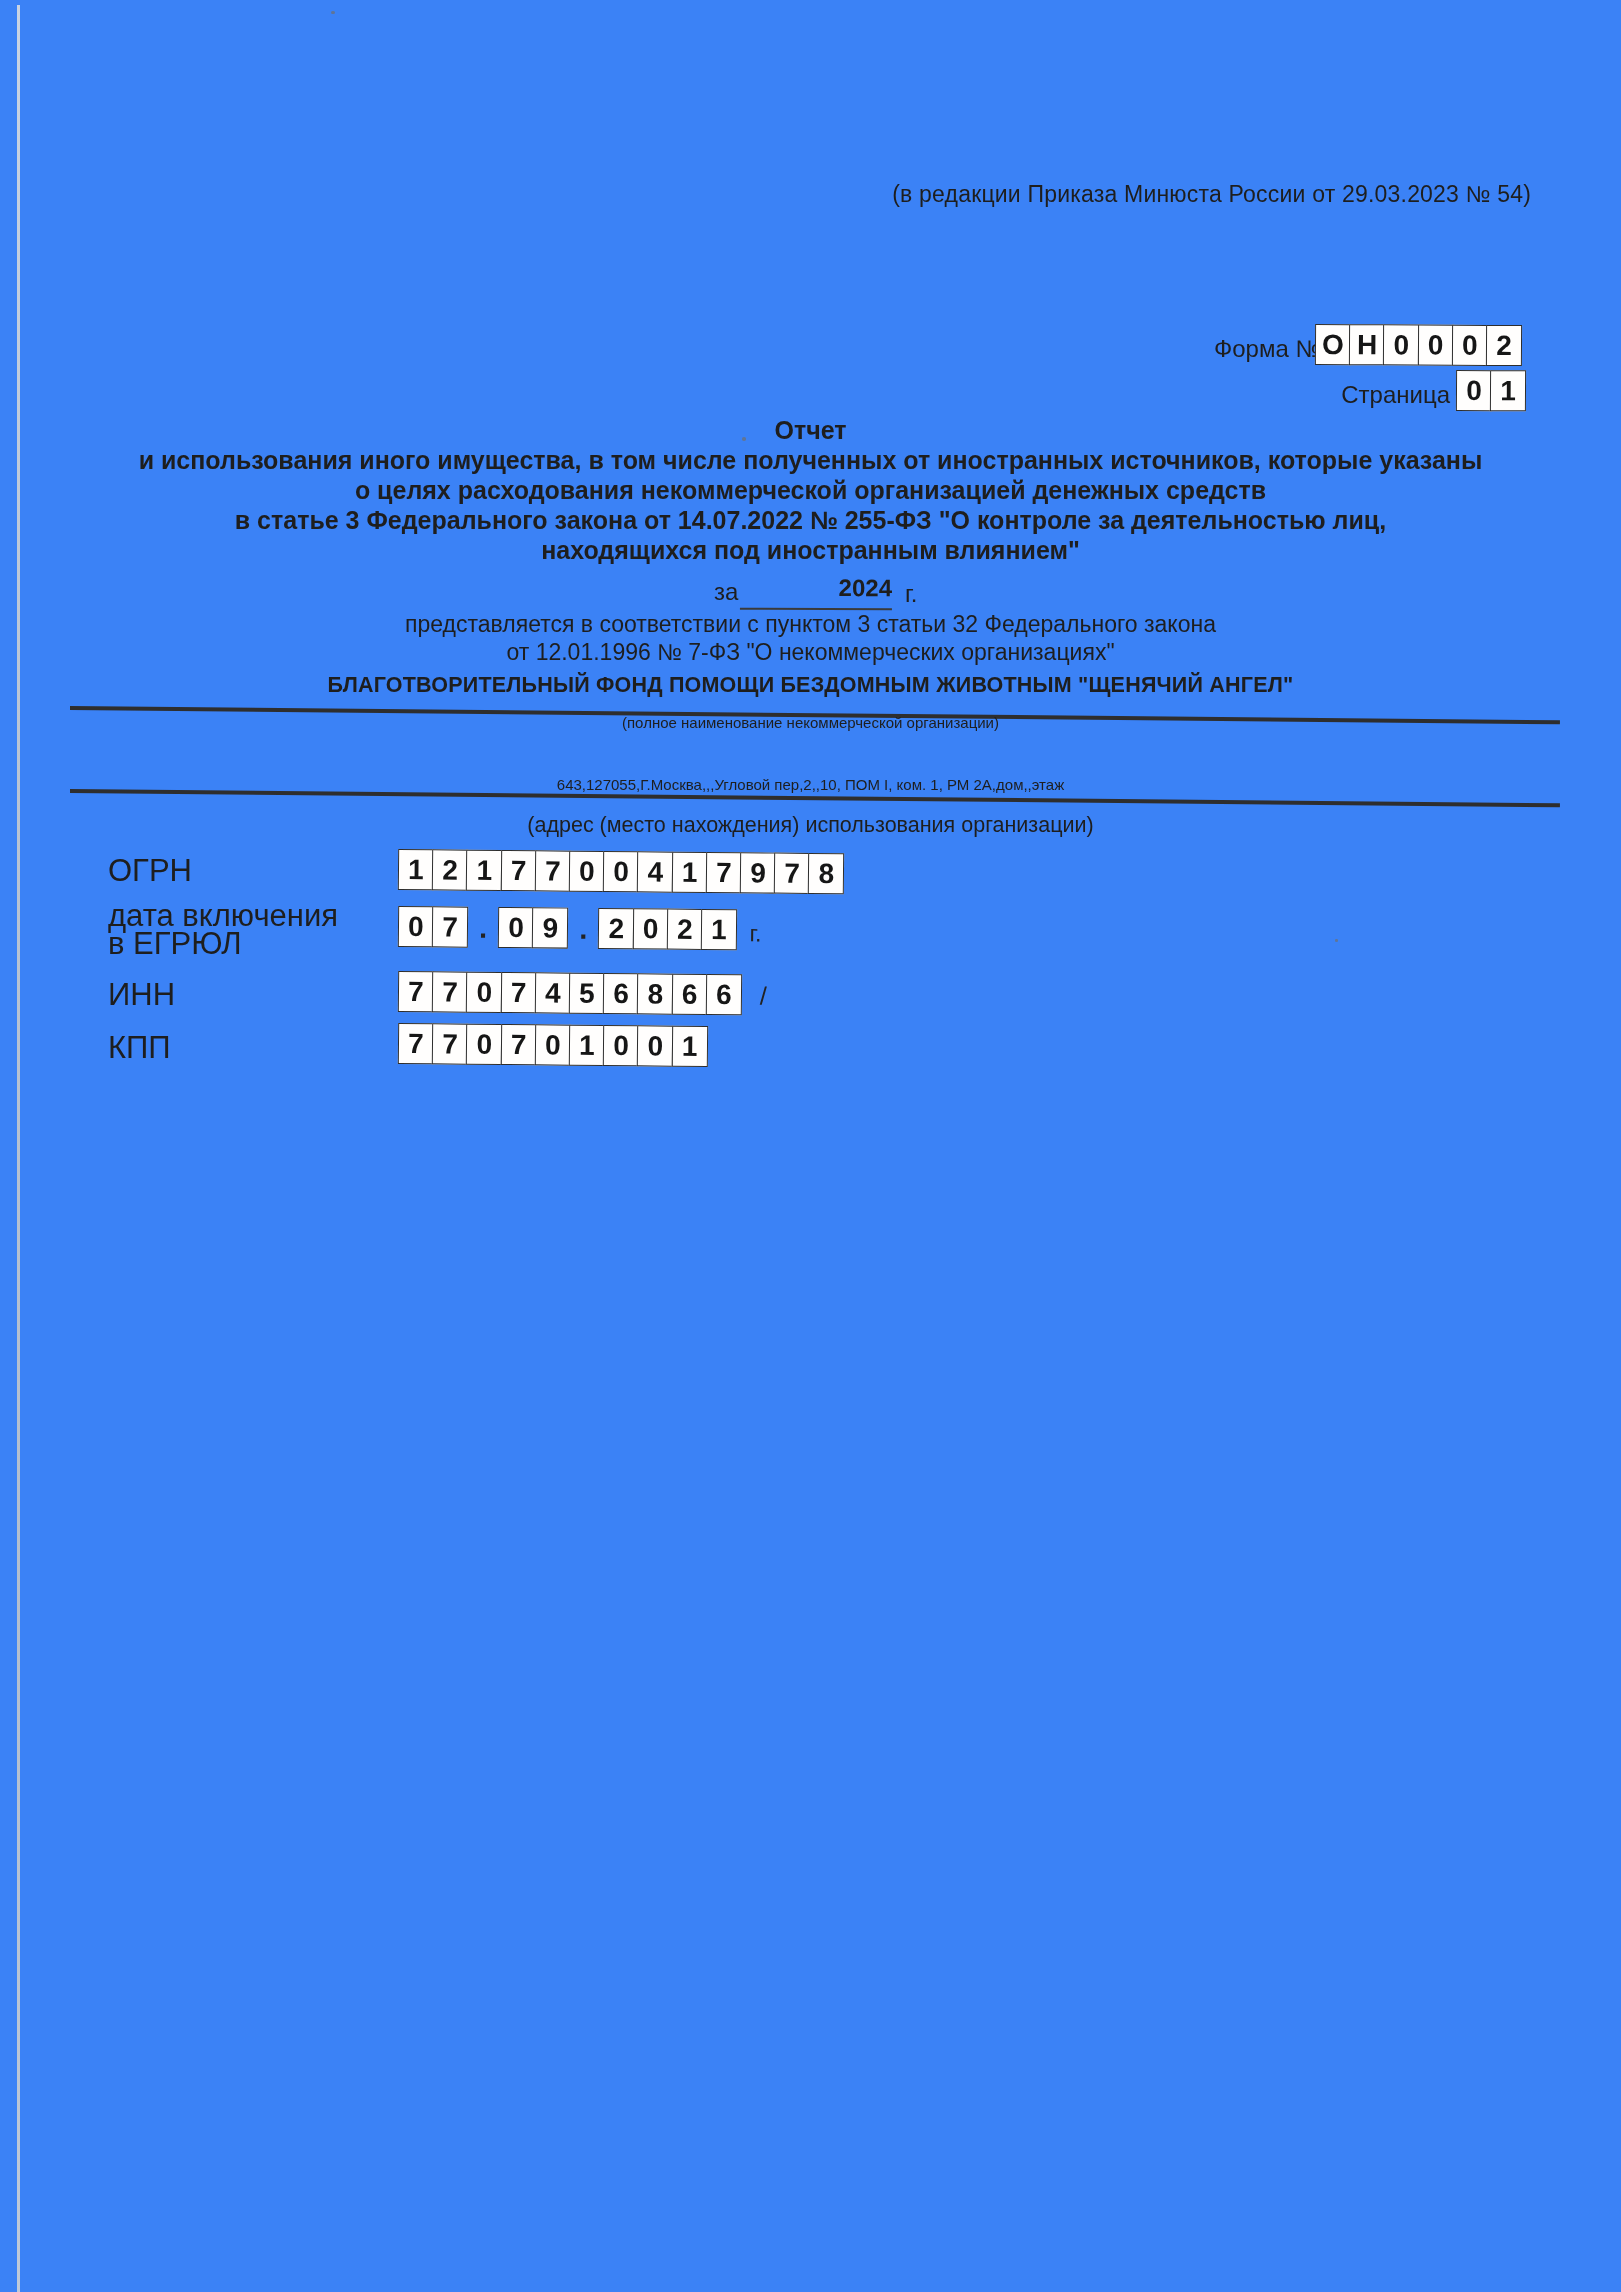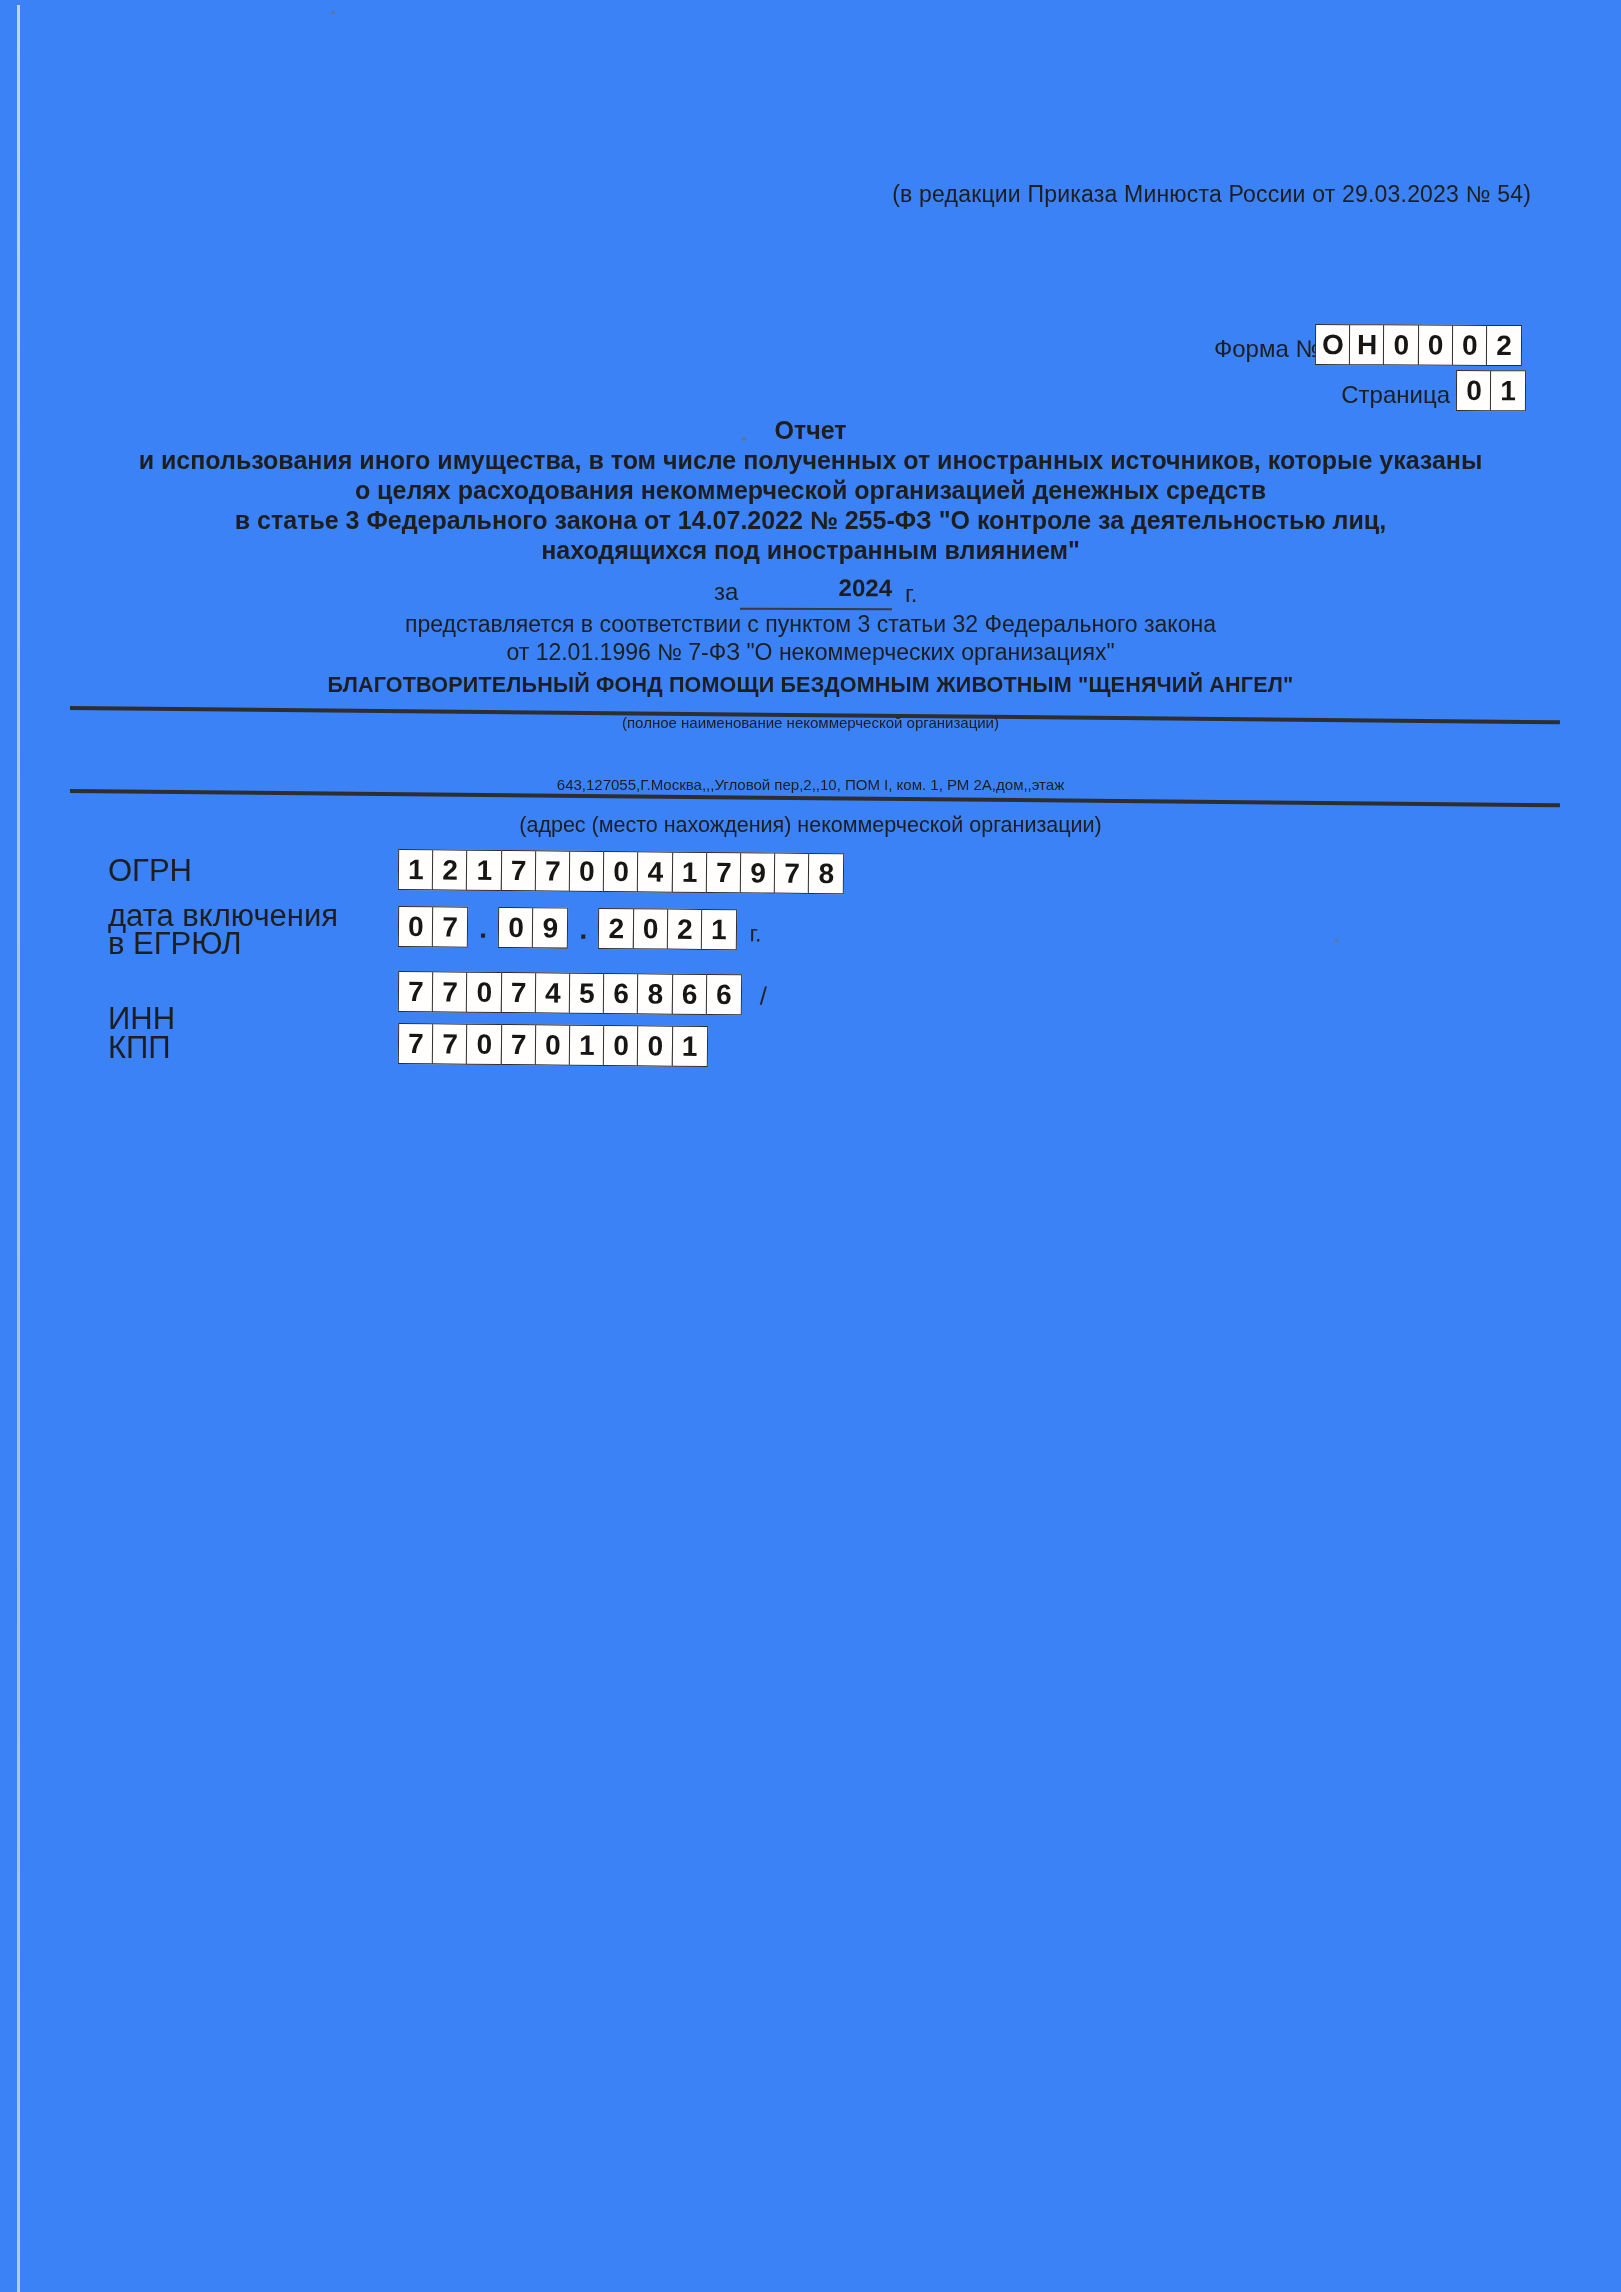--- a/index.html
+++ b/index.html
@@ -54,21 +54,21 @@
   .org-rule { top:706px; }
   .org-caption { position:absolute; top:714px; left:0; width:1621px; text-align:center; font-size:15px; }
 
   .address-value { position:absolute; top:776px; left:0; width:1621px; text-align:center; font-size:15px; }
   .addr-rule { top:789px; }
   .addr-caption { position:absolute; top:813px; left:0; width:1621px; text-align:center; font-size:21.5px; }
 
   .field-label { position:absolute; left:108px; font-size:31px; line-height:28px; }
   .lbl-ogrn { top:857px; }
   .lbl-egrul { top:902px; }
-  .lbl-inn { top:1005px; }
+  .lbl-inn { top:981px; }
   .lbl-kpp { top:1034px; }
 
   .row-ogrn { left:398px; top:849px; }
   .row-date { left:398px; top:906px; }
   .row-inn  { left:398px; top:971px; }
   .row-kpp  { left:398px; top:1023px; }
 
   .dot { width:30px; text-align:center; font-size:29px; font-weight:bold; padding-top:5.4px; color:#222; }
   .suffix { font-size:23px; margin-left:12.5px; padding-top:10.7px; color:#222; }
   .slash { font-size:25px; margin-left:18px; padding-top:7.2px; color:#222; }
@@ -117,21 +117,21 @@
     <div>представляется в соответствии с пунктом 3 статьи 32 Федерального закона</div>
     <div>от 12.01.1996 № 7-ФЗ "О некоммерческих организациях"</div>
   </div>
 
   <div class="org-name">БЛАГОТВОРИТЕЛЬНЫЙ ФОНД ПОМОЩИ БЕЗДОМНЫМ ЖИВОТНЫМ "ЩЕНЯЧИЙ АНГЕЛ"</div>
   <div class="rule org-rule"></div>
   <div class="org-caption">(полное наименование некоммерческой организации)</div>
 
   <div class="address-value">643,127055,Г.Москва,,,Угловой пер,2,,10, ПОМ I, ком. 1, РМ 2А,дом,,этаж</div>
   <div class="rule addr-rule"></div>
-  <div class="addr-caption">(адрес (место нахождения) некоммерческой организации)</div>
+  <div class="addr-caption">(адрес (место нахождения) использования организации)</div>
 
   <div class="field-label lbl-ogrn">ОГРН</div>
   <div class="cellrow row-ogrn">
       <div class="cell">1</div>
       <div class="cell">2</div>
       <div class="cell">1</div>
       <div class="cell">7</div>
       <div class="cell">7</div>
       <div class="cell">0</div>
       <div class="cell">0</div>

